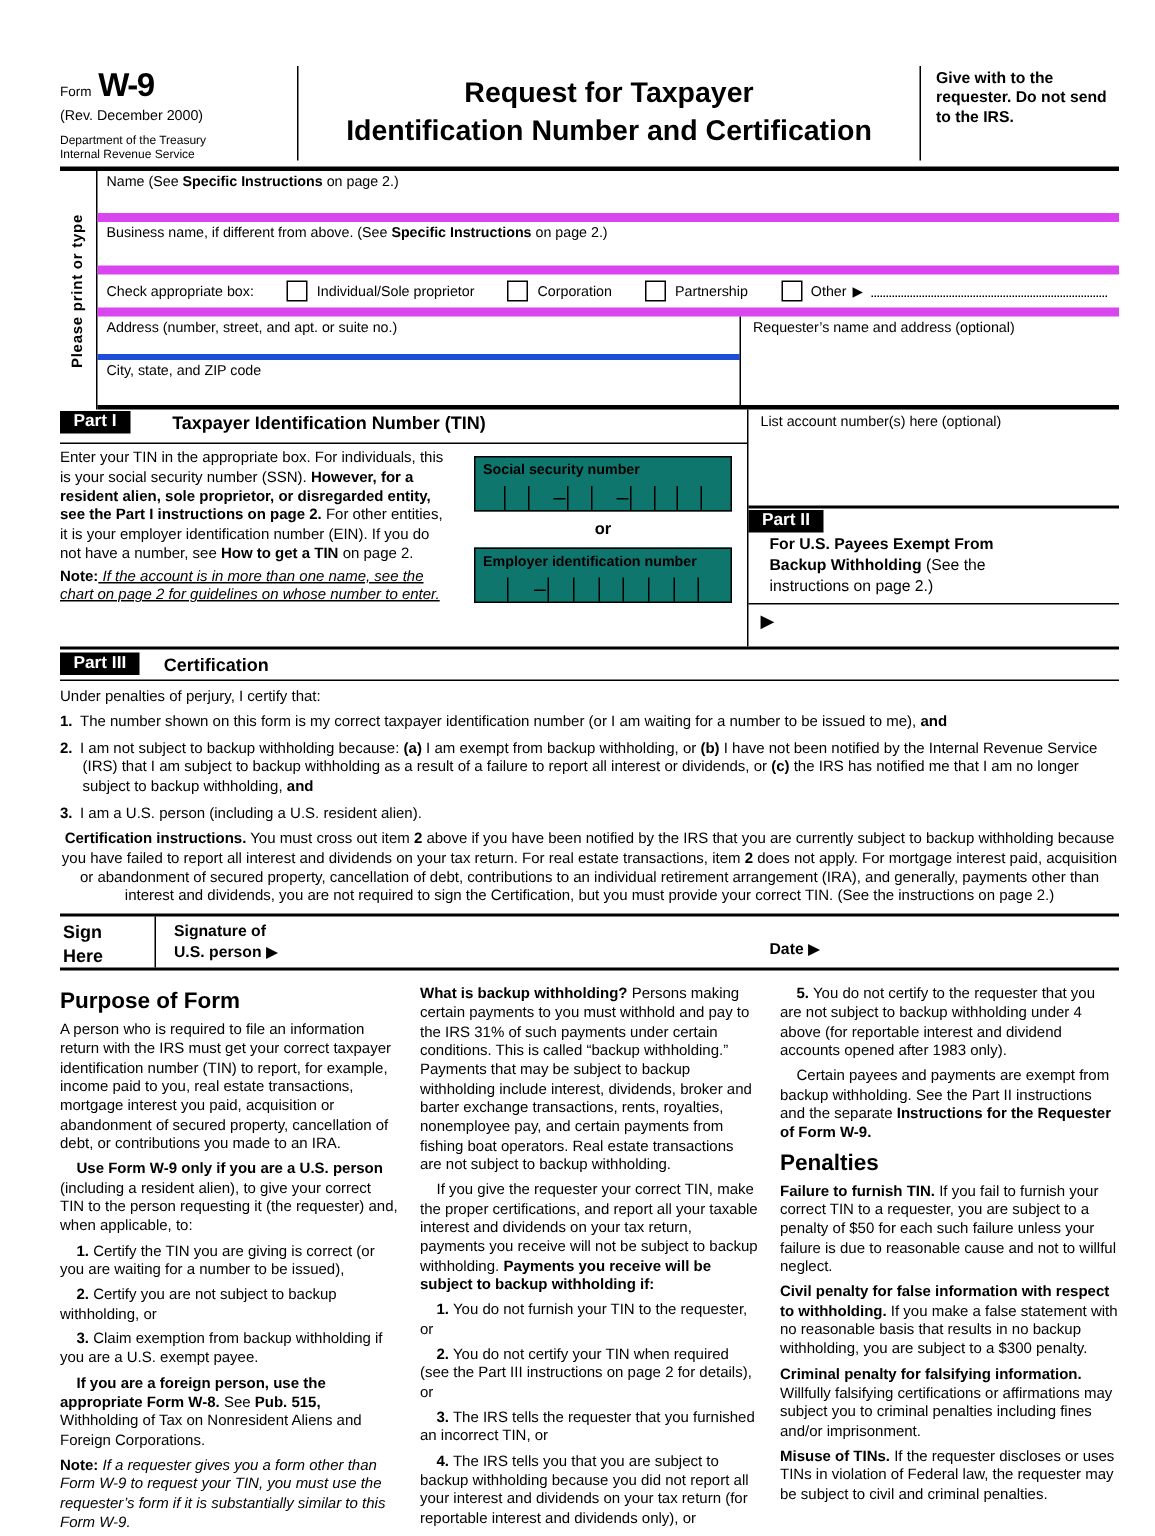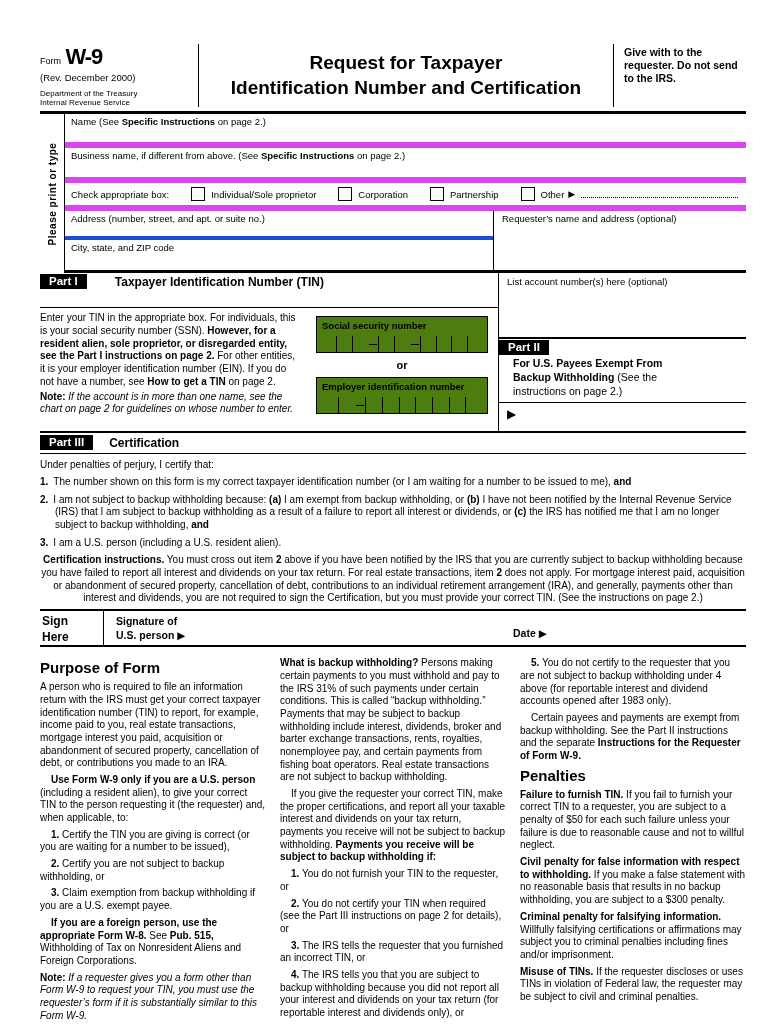--- a/index.html
+++ b/index.html
@@ -34,28 +34,28 @@
   .dotline{flex:1;border-bottom:1.5px dotted #000;margin:0 2px 3px 6px;height:10px;}
   .row-split{display:flex;border-bottom:3px solid #000;}
   .split-left{flex:1;}
   .srow{padding:2px 6px 0 6px;box-sizing:border-box;}
   .row-addr{height:29px;border-bottom:4px solid #1d4ed8;}
   .row-city{height:30px;}
   .split-right{width:253px;border-left:1px solid #000;padding:2px 6px 0 8px;box-sizing:border-box;}
   
   .p1zone{display:flex;border-bottom:2.5px solid #000;}
   .p1left{flex:1;}
-  .p1bar{display:flex;align-items:center;border-bottom:1.5px solid #000;padding:1px 0 18px 0;}
+  .p1bar{display:flex;align-items:center;border-bottom:1.5px solid #000;padding:1px 0 6px 0;}
   .partchip{background:#000;color:#fff;font-weight:bold;font-size:11.5px;padding:1px 9px 2px 9px;display:inline-block;}
   .p1title{font-weight:bold;font-size:12px;margin-left:28px;}
   .p1body{display:flex;padding-top:4px;}
   .p1text{width:262px;}
   .p1text .txt{margin-bottom:2px;}
   .tincol{flex:1;display:flex;flex-direction:column;align-items:center;padding:4px 10px 6px 14px;}
-  .tinbox{border:1px solid #000;width:172px;padding:3px 5px 0 5px;box-sizing:border-box;background:#4d7c0f;}
+  .tinbox{border:1px solid #000;width:172px;padding:3px 5px 0 5px;box-sizing:border-box;background:#0f766e;}
   .tinlabel{font-size:9.5px;font-weight:bold;}
   .tincells{display:flex;align-items:stretch;height:20px;margin-top:1px;}
   .tcell{flex:1;border-left:1px solid #000;margin-top:4px;}
   .tcell.first{border-left:none;}
   .tdash{width:11px;display:flex;align-items:center;justify-content:center;}
   .tdash::after{content:"";display:block;width:8px;height:1.5px;background:#000;margin-top:4px;}
   .orword{font-weight:bold;font-size:11px;margin:6px 0;}
   .p1right{width:253px;border-left:1px solid #000;display:flex;flex-direction:column;}
   .listacct{padding:3px 6px 0 8px;font-size:9.5px;height:64px;box-sizing:border-box;}
   .p2hdr{border-top:2px solid #000;display:flex;padding:1px 0 0 0;}
@@ -156,21 +156,21 @@
 
   <div class="p1zone">
     <div class="p1left">
       <div class="p1bar">
         <span class="partchip">Part I</span>
         <span class="p1title">Taxpayer Identification Number (TIN)</span>
       </div>
       <div class="p1body">
         <div class="p1text">
           <p class="txt"><span>Enter your TIN in the appropriate box. For individuals, this is your social security number (SSN). </span><span style="font-weight: bold;">However, for a resident alien, sole proprietor, or disregarded entity, see the Part I instructions on page 2. </span><span>For other entities, it is your employer identification number (EIN). If you do not have a number, see </span><span style="font-weight: bold;">How to get a TIN</span><span> on page 2.</span></p>
-          <p class="txt"><span style="font-weight: bold;">Note:</span><span style="font-style: italic;"> If the account is in more than one name, see the chart on page 2 for guidelines on whose number to enter.</span></p>
+          <p class="txt"><span style="font-weight: bold;">Note:</span><span style="font-style: italic; text-decoration: underline;"> If the account is in more than one name, see the chart on page 2 for guidelines on whose number to enter.</span></p>
         </div>
         <div class="tincol">
           <div class="tinbox">
             <div class="tinlabel">Social security number</div>
             <div class="tincells">
                 <span class="tcell first"></span>
                 <span class="tcell"></span>
                 <span class="tcell"></span>
                 <span class="tdash"></span>
                 <span class="tcell"></span>

